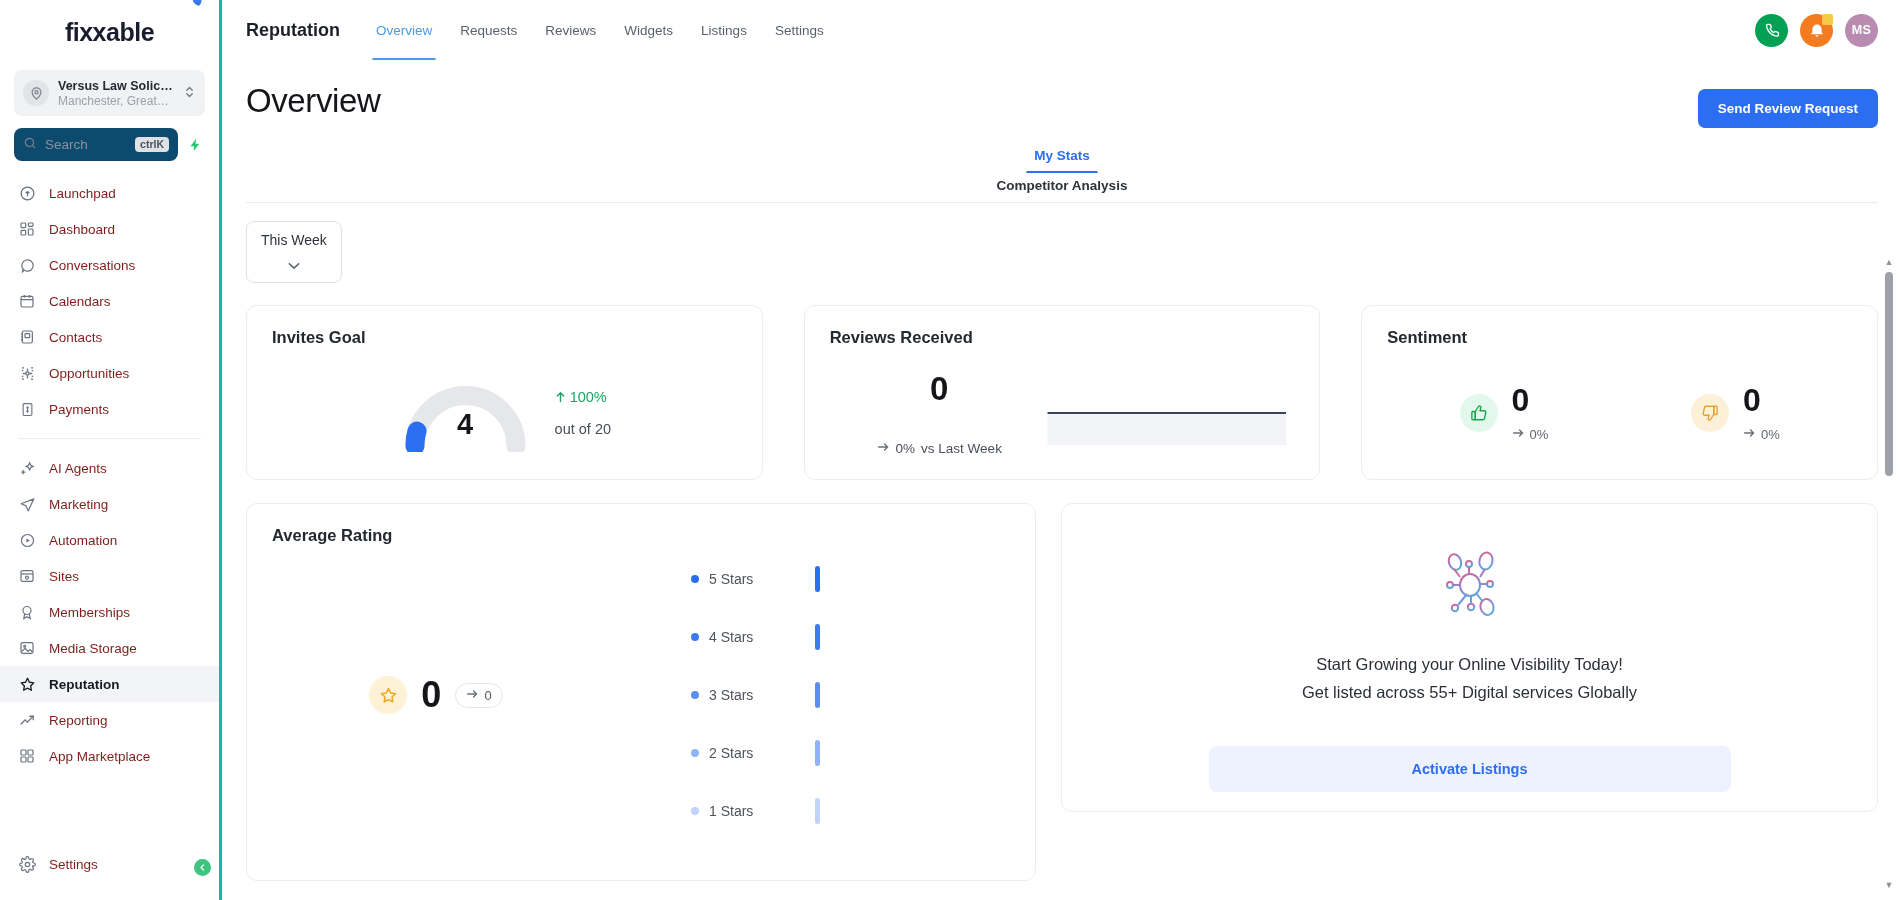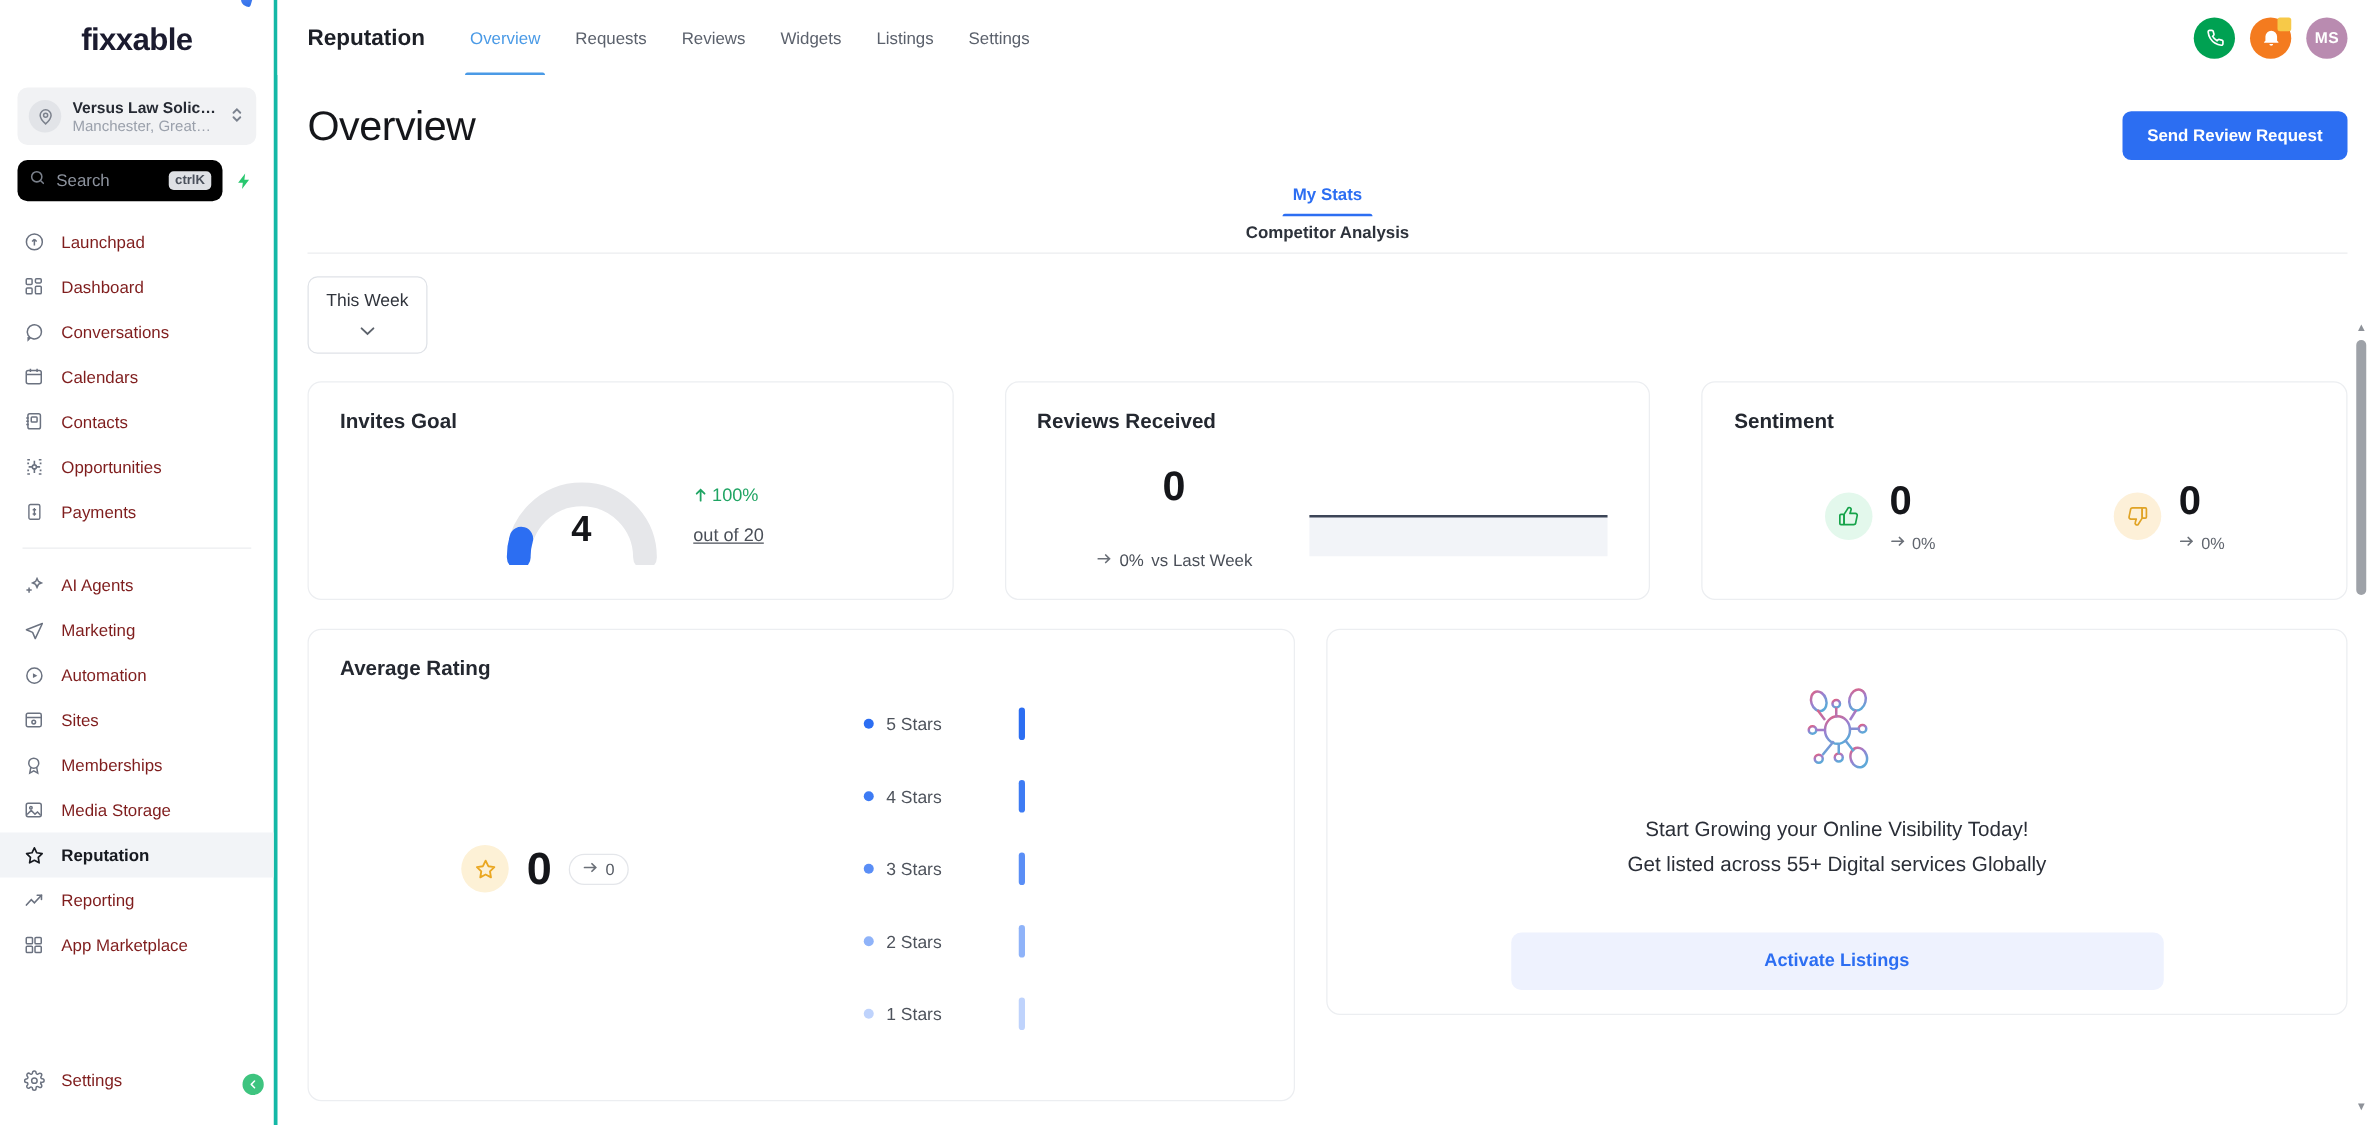--- a/index.html
+++ b/index.html
@@ -40,21 +40,21 @@
     width: 26px; height: 26px; border-radius: 50%; background: #e2e4e8;
     flex: 0 0 26px; display: flex; align-items: center; justify-content: center;
   }
   .ws-text { flex: 1; min-width: 0; }
   .ws-name { font-size: 12.5px; font-weight: 700; color: #262a33; white-space: nowrap; overflow: hidden; text-overflow: ellipsis; }
   .ws-sub { font-size: 12px; color: #9aa0ab; white-space: nowrap; overflow: hidden; text-overflow: ellipsis; margin-top: 1px; }
   .ws-chev { flex: 0 0 14px; color: #7b828e; font-size: 11px; line-height: 1; text-align: center; }
 
   .searchrow { margin: 12px 14px 0 14px; display: flex; align-items: center; gap: 7px; }
   .searchbox {
-    flex: 1; height: 33px; background: #000000; border-radius: 8px;
+    flex: 1; height: 33px; background: #0c4a6e; border-radius: 8px;
     display: flex; align-items: center; padding: 0 9px; gap: 8px; cursor: text;
   }
   .search-ph { flex: 1; font-size: 13.5px; color: #8d939e; }
   .kbd {
     background: #dfe1e5; color: #4b515c; font-size: 10.5px; font-weight: 700;
     border-radius: 4px; padding: 2px 5px; line-height: 1.1;
   }
   .bolt { width: 20px; flex: 0 0 20px; display: flex; align-items: center; justify-content: center; cursor: pointer; }
 
   .nav { margin-top: 14px; flex: 1; overflow: hidden; }
@@ -142,21 +142,21 @@
 
   
   .gauge-row { display: flex; align-items: center; justify-content: center; gap: 0; height: 132px; }
   .gauge-wrap { position: relative; width: 135px; height: 78px; }
   .gauge-val {
     position: absolute; left: 0; right: 0; top: 34px; text-align: center;
     font-size: 29px; font-weight: 600; color: #15161a;
   }
   .gauge-side { margin-left: 22px; }
   .gauge-pct { font-size: 14.5px; color: #1fa463; font-weight: 500; white-space: nowrap; }
-  .gauge-out { font-size: 14.5px; color: #4a4f58; margin-top: 16px; white-space: nowrap; text-decoration: underline; }
+  .gauge-out { font-size: 14.5px; color: #4a4f58; margin-top: 16px; white-space: nowrap; }
 
   
   .rr-body { display: flex; align-items: center; height: 132px; padding: 0 30px; }
   .rr-left { width: 46%; text-align: center; }
   .rr-val { font-size: 33px; font-weight: 600; color: #15161a; }
   .rr-delta { margin-top: 33px; font-size: 13.5px; color: #4a4f58; display: flex; align-items: center; justify-content: center; gap: 6px; }
   .rr-delta .arrow { color: #6b7078; }
   .rr-chart { flex: 1; height: 92px; position: relative; }
 
   

